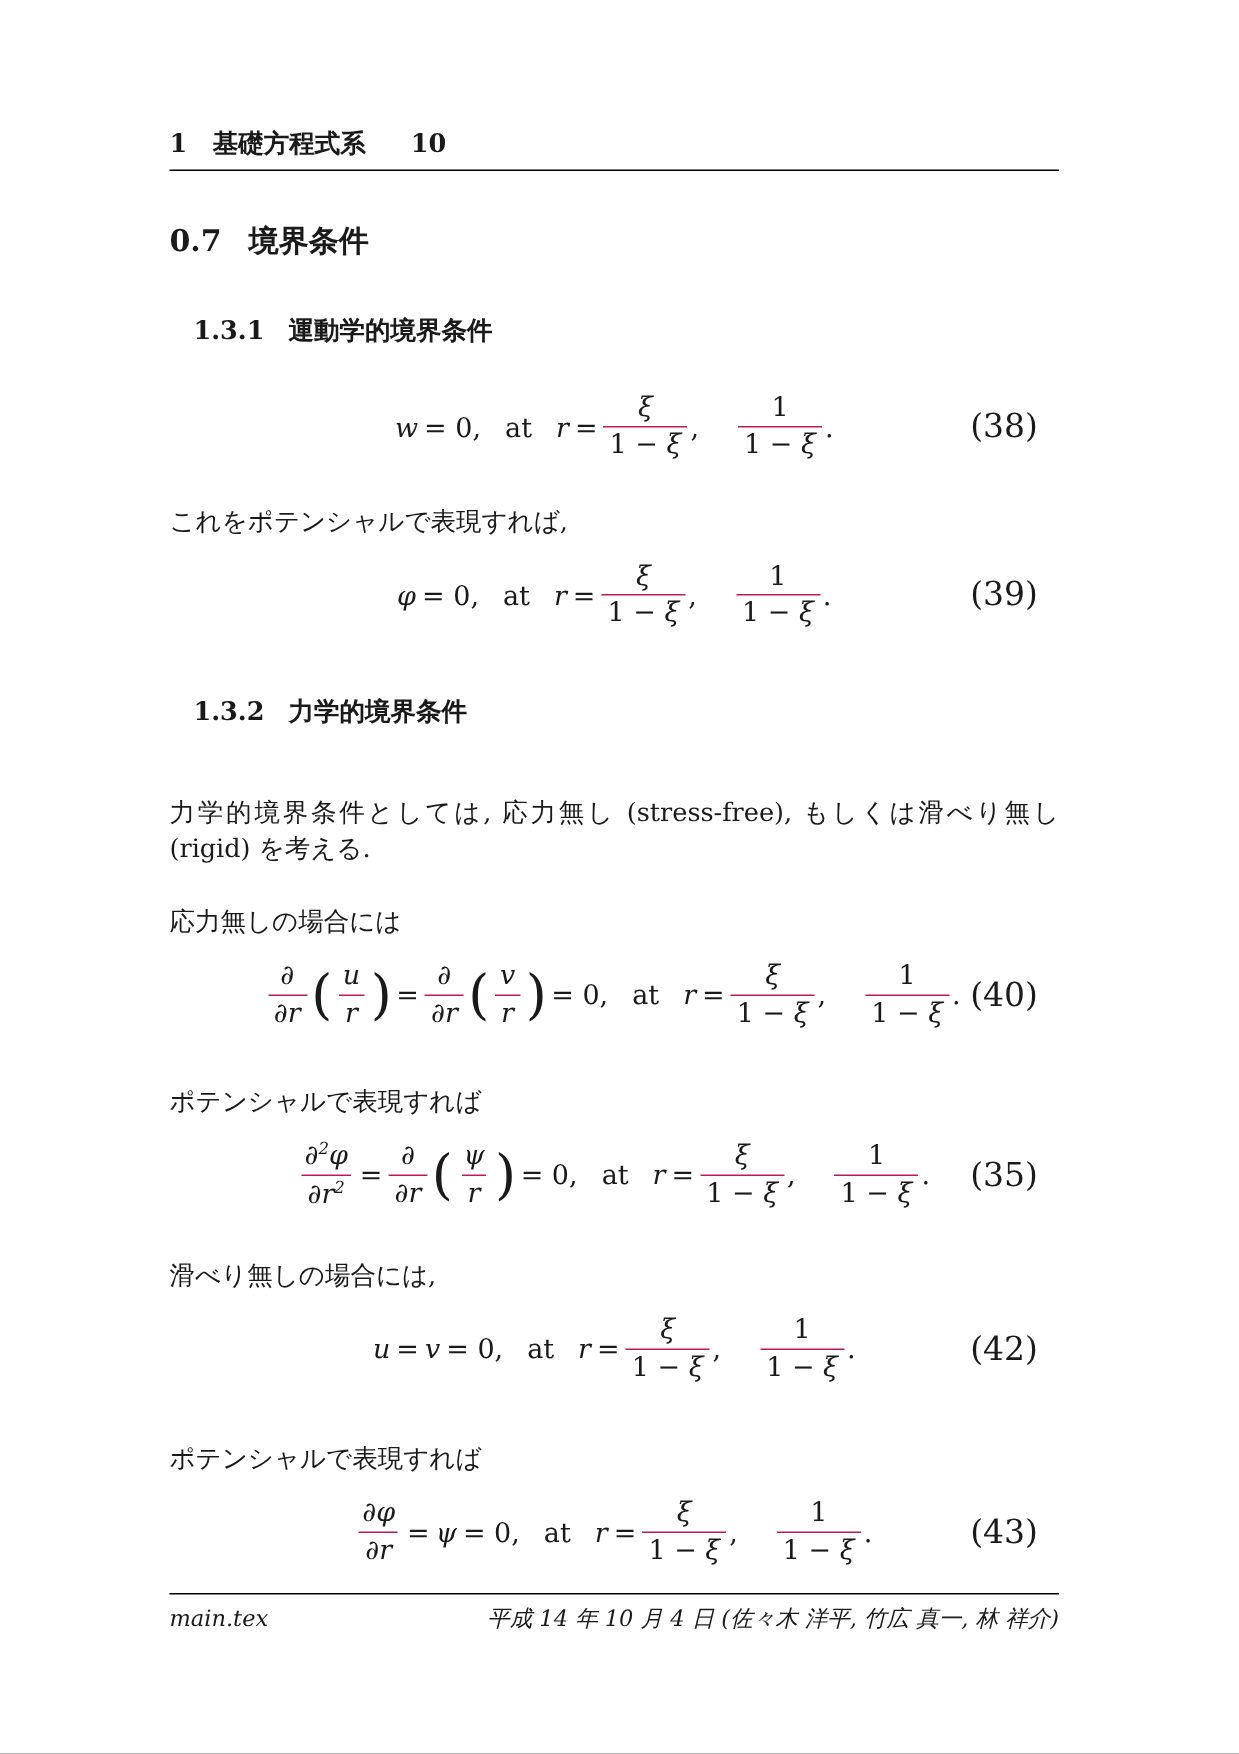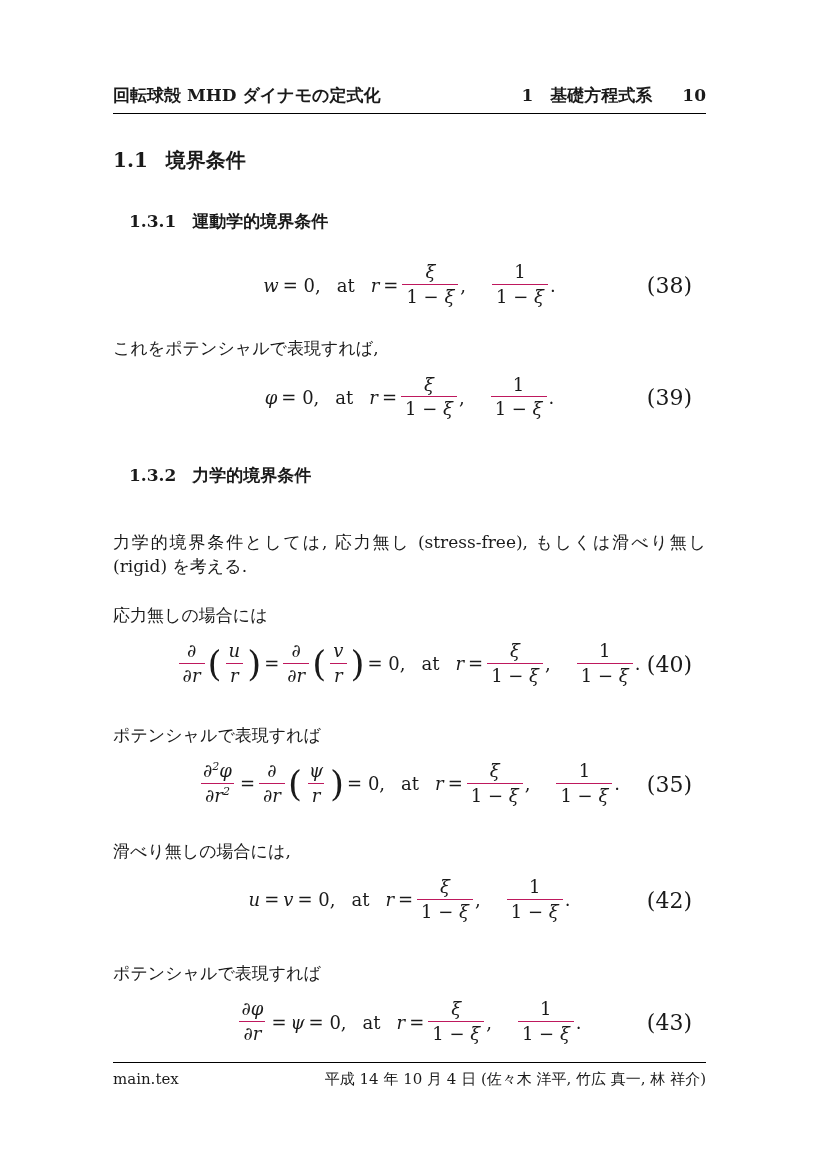--- a/index.html
+++ b/index.html
@@ -70,43 +70,42 @@
   .frac .num { padding: 0 4px 1px 4px; }
   .frac .den { border-top: 1px solid #be185d; padding: 2px 4px 0 4px; white-space: pre; }
   .paren { font-size: 200%; font-weight: 400; line-height: 1; margin: 0 1px; }
   .sup { font-size: 11px; }
   .eqnum {
     position: absolute; right: 12px; top: 50%; transform: translateY(-50%);
     font-size: 22px; font-style: normal;
   }
 
   
-  .pagefoot { margin-top: auto; }
+  .pagefoot { margin-top: auto; font-style: italic; }
   .footrule { border-top: 1.2px solid #000; }
   .foot-row {
     display: flex; justify-content: space-between; align-items: baseline;
     padding-top: 7px; font-size: 15px;
   }
 </style>
 </head>
 <body>
 
 <div class="page">
 
   <header class="pagehead">
-    <span>回転球殻 MHD ダイナモの定式化</span>
     <span class="ph-right">
       <span>1　基礎方程式系</span>
       <span class="ph-pagenum">10</span>
     </span>
   </header>
   <div class="headrule"></div>
 
   <h2 class="sec">
-    <span class="sec-num">1.1</span><span>境界条件</span>
+    <span class="sec-num">0.7</span><span>境界条件</span>
   </h2>
 
   <h3 class="subsec mt-subsec1">
     <span class="subsec-num">1.3.1</span><span>運動学的境界条件</span>
   </h3>
 
 
   <div class="eq">
     <span class="mi">w</span>
     <span class="tok">= 0,</span>

